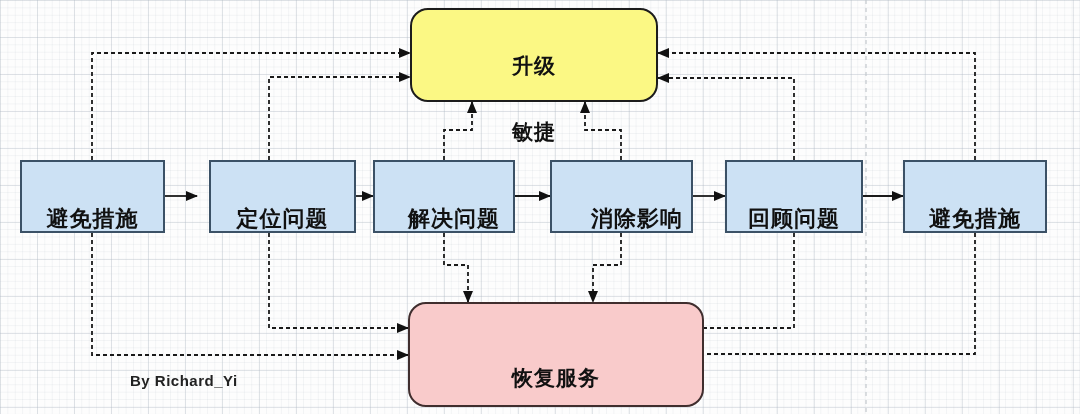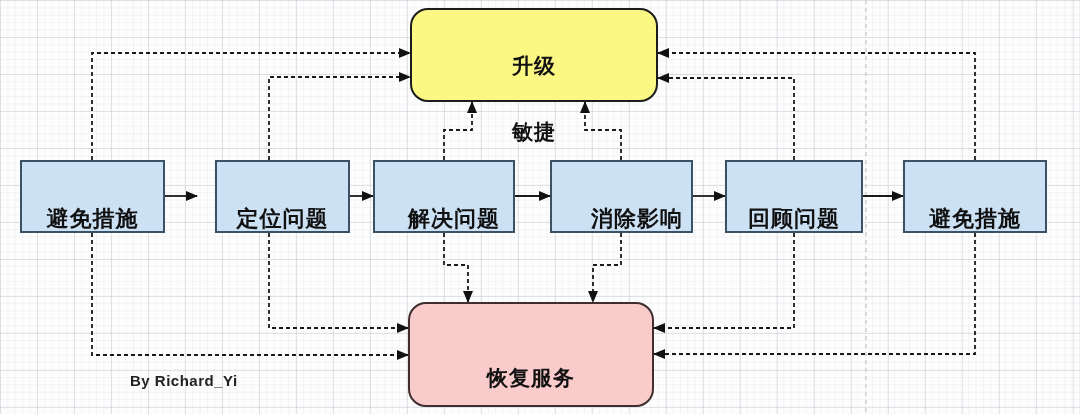--- a/index.html
+++ b/index.html
@@ -22,35 +22,35 @@
     position:absolute;box-sizing:border-box;
     display:flex;align-items:center;justify-content:center;
     color:#111;font-weight:700;text-align:center;
   }
   .proc{
     top:160px;height:73px;
     background:#cce1f4;border:2px solid #3b5166;
     font-size:22px;letter-spacing:1px;
   }
   .pn1{left:20px;width:145px;}
-  .pn2{left:215px;width:135px;}
+  .pn2{left:209px;width:147px;}
   .pn3{left:373px;width:142px;padding-left:20px;}
   .pn4{left:550px;width:143px;padding-left:31px;}
   .pn5{left:725px;width:138px;}
   .pn6{left:903px;width:144px;}
   .rounded{
     flex-direction:column;justify-content:space-evenly;
     border-radius:18px;font-size:21px;letter-spacing:1px;
   }
   .top-node{
     left:410px;top:8px;width:248px;height:94px;
     background:#fbf884;border:2.5px solid #1c1c1c;
   }
   .bottom-node{
-    left:408px;top:302px;width:246px;height:105px;
+    left:408px;top:302px;width:296px;height:105px;
     background:#f9cbcb;border:2.5px solid #402e2e;
   }
   .node-line{line-height:1;margin-top:45px;}
   .credit{
     position:absolute;left:130px;top:372px;
     font-size:15px;font-weight:700;color:#222;letter-spacing:0.5px;
   }
 </style>
 </head>
 <body>

